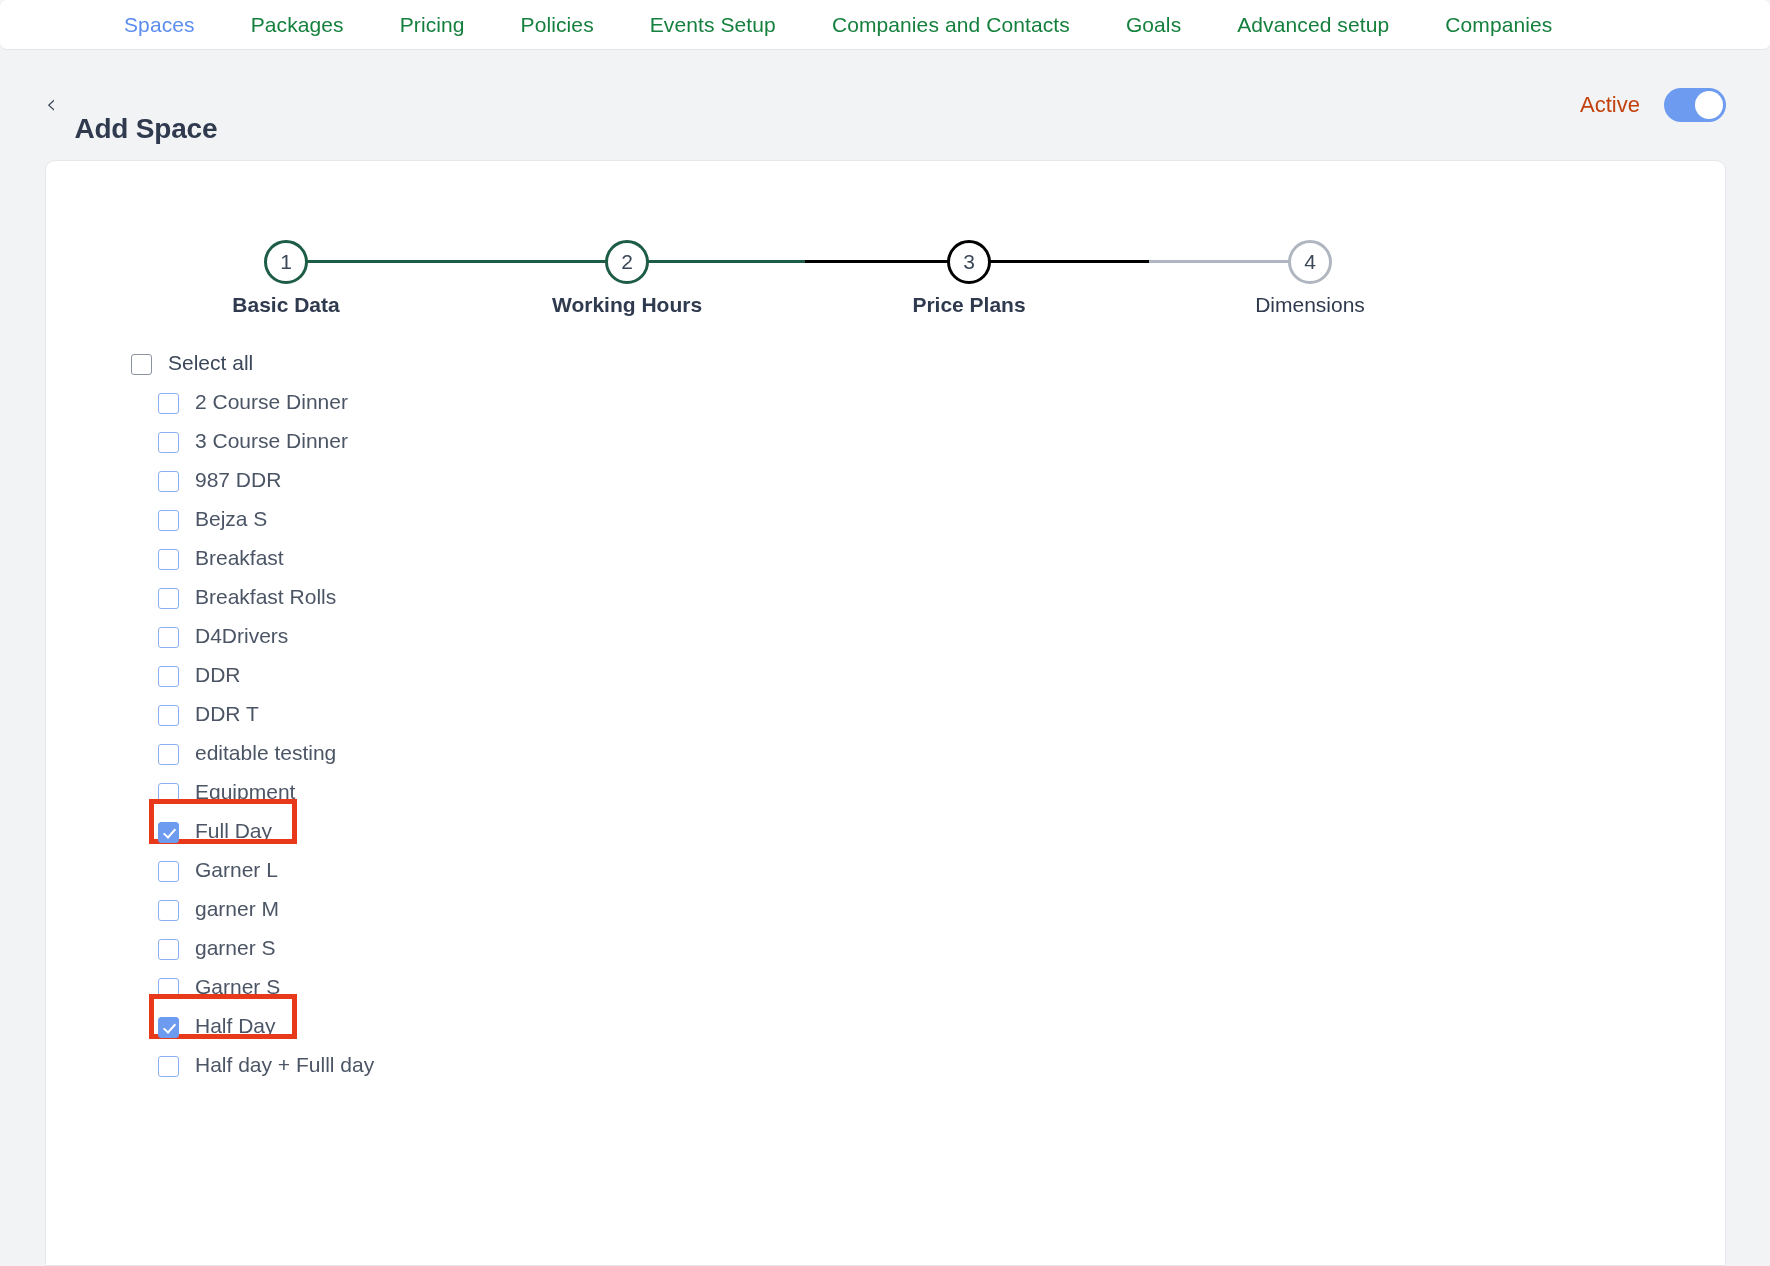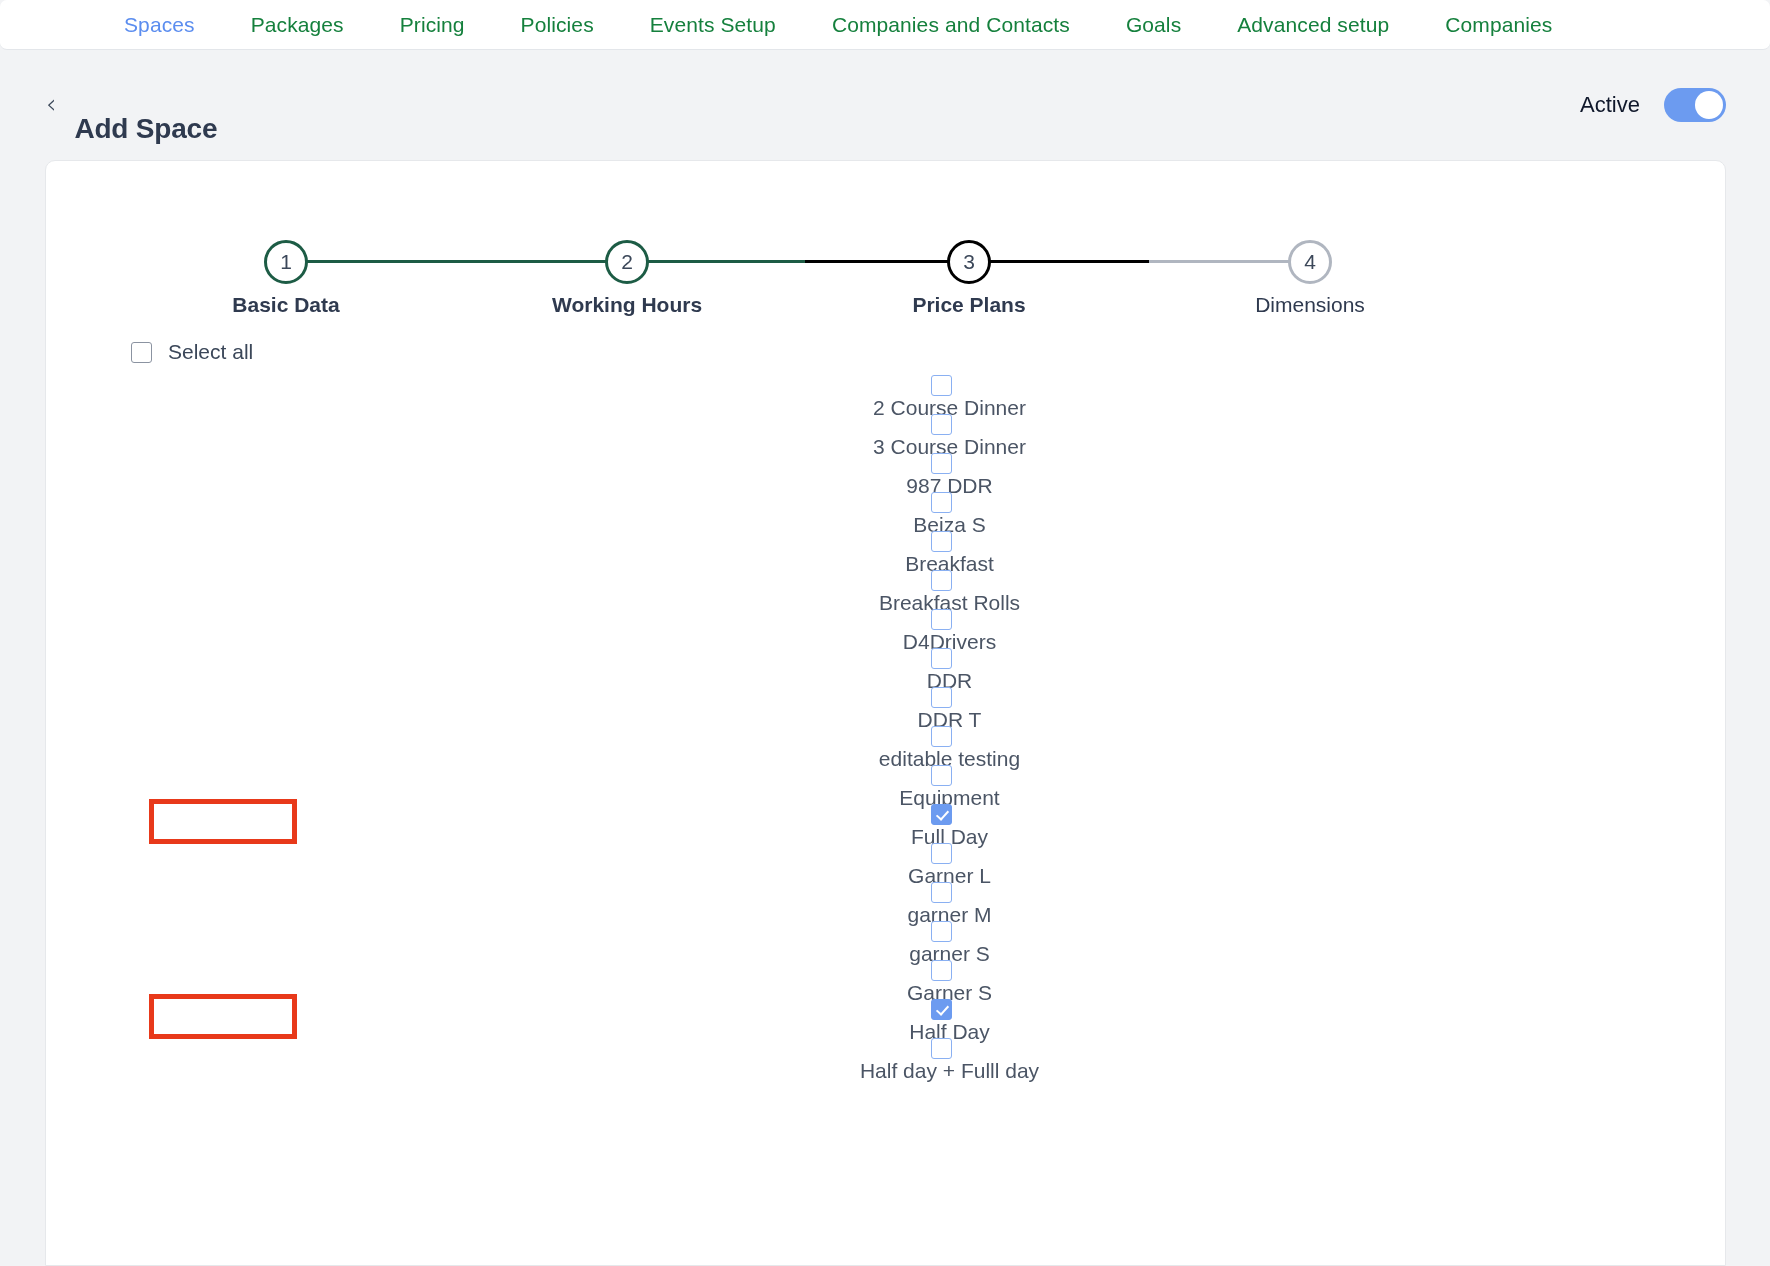--- a/index.html
+++ b/index.html
@@ -70,21 +70,21 @@
     letter-spacing: -0.2px;
     margin-top: 48px;
   }
   .head-right {
     margin-left: auto;
     display: flex;
     align-items: center;
   }
   .active-label {
     font-size: 22px;
-    color: #0f172a;
+    color: #c2410c;
     margin-right: 24px;
   }
   .toggle {
     width: 62px;
     height: 34px;
     border-radius: 17px;
     background: #6c9bf0;
     position: relative;
     cursor: pointer;
     flex: none;
@@ -170,31 +170,30 @@
 
   
   .list {
     position: absolute;
     top: 168px;
     left: 0;
     width: 100%;
   }
   .row {
     display: flex;
-    align-items: center;
+    align-items: flex-end;
     height: 39px;
     position: relative;
   }
   .row.selectall {
     padding-left: 85px;
     height: 46px;
   }
   .row.item {
     padding-left: 112px;
-    flex-direction: column;
   }
   .row .label {
     font-size: 21px;
     color: #4b5565;
     margin-left: 16px;
     white-space: nowrap;
   }
   .row.selectall .label {
     color: #3b4759;
   }

